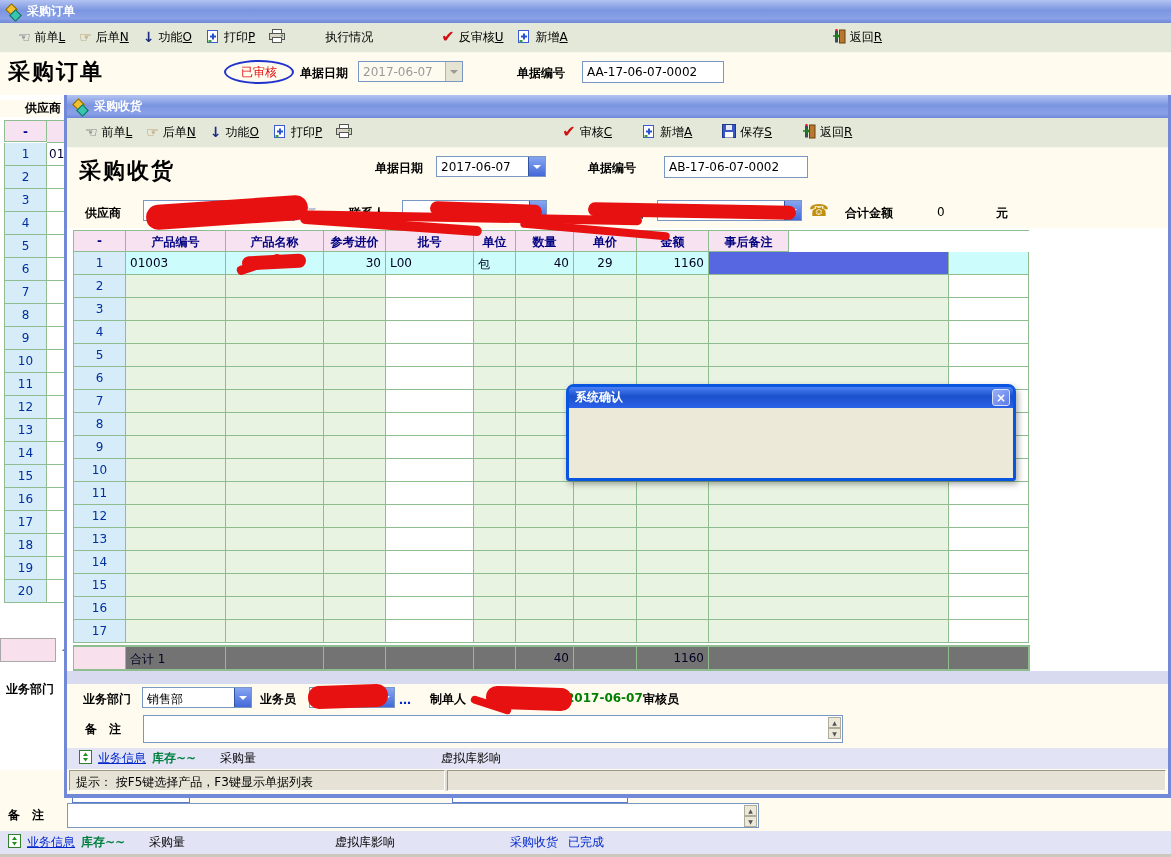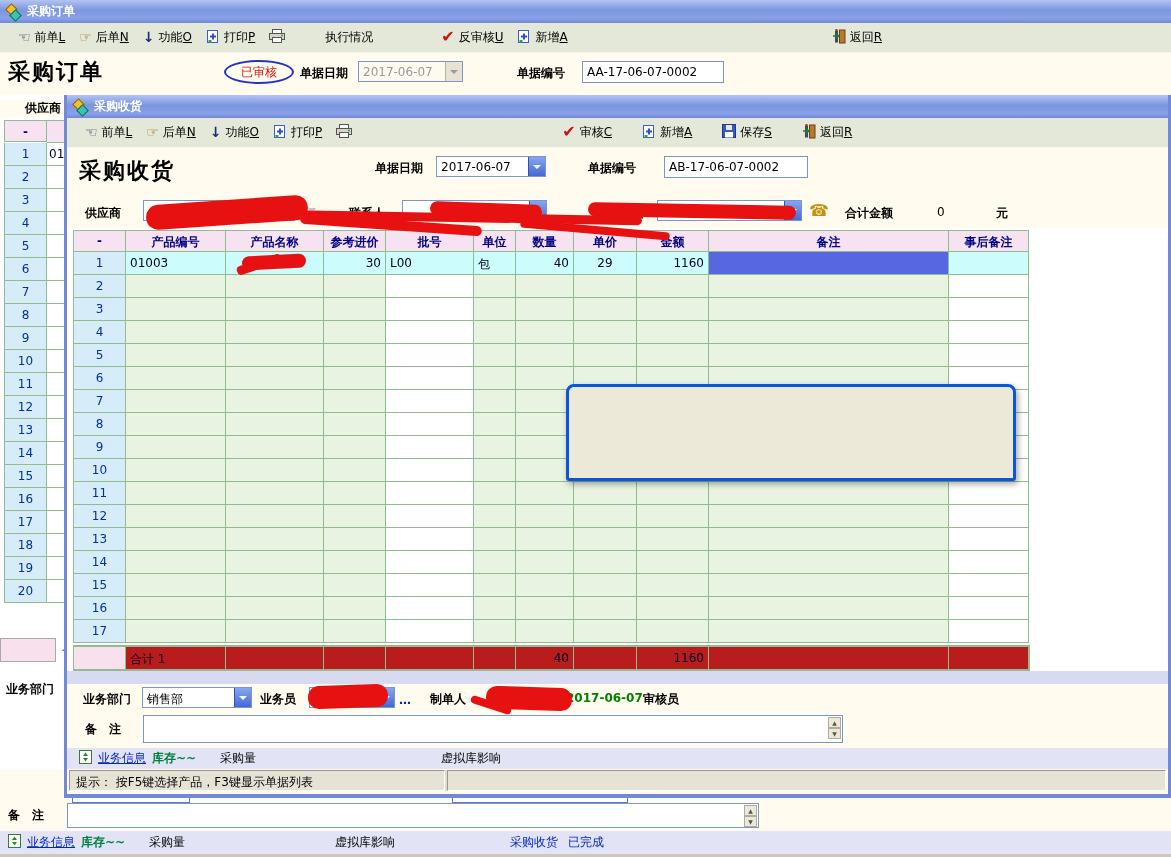--- a/index.html
+++ b/index.html
@@ -79,21 +79,21 @@
   .trow { display:flex; }
   .tcell { height:23px; border-right:1px solid #90bd90; border-bottom:1px solid #90bd90;
     padding:4px 4px 0 4px; overflow:hidden; white-space:nowrap; color:#002; position:relative; }
   .thead .tcell { height:21px; background:#f6e2f0; color:#000080; font-weight:bold; text-align:center; padding-top:3px; }
   .cell-rownum { background:#d6ecf8; color:#0030a0; text-align:center; }
   .cell-green { background:#e9f3e2; }
   .cell-white { background:#fff; }
   .row-current .tcell:not(.cell-rownum) { background:#ccfcfc; }
   .cell-selected { background:#5767e2 !important; }
   #total-row { position:absolute; left:6px; top:550px; border:1px solid #90bd90; border-top:2px solid #90bd90; }
-  #total-row .tcell { background:#b91c1c; font-weight:normal; }
+  #total-row .tcell { background:#737373; font-weight:normal; }
   #total-row .cell-rownum { background:#f8e0ec; }
   #lavender-strip { position:absolute; left:0; top:576px; width:1101px; height:13px; background:#d8daf0; }
 
   
   #inner-footer { position:absolute; left:0; top:589px; width:100%; height:28px; }
   #inner-footer .fld-label { top:7px; font-weight:bold; }
   #inner-footer .combo { top:3px; }
   .green-date { color:#008000; font-weight:bold; }
   .more-button { position:absolute; left:332px; top:9px; color:#0026cc; font-weight:bold; letter-spacing:1px; }
   .remark-row { position:absolute; left:0; width:100%; }
@@ -446,21 +446,20 @@
       <div class="trow thead" data-name="table-header-row">
         <div class="tcell" data-name="table-header-cell" style="width: 52px;">-</div>
         <div class="tcell" data-name="table-header-cell" style="width: 100px;">产品编号</div>
         <div class="tcell" data-name="table-header-cell" style="width: 98px;">产品名称</div>
         <div class="tcell" data-name="table-header-cell" style="width: 62px;">参考进价</div>
         <div class="tcell" data-name="table-header-cell" style="width: 88px;">批号</div>
         <div class="tcell" data-name="table-header-cell" style="width: 42px; font-family: Liberation Serif, serif;">单位</div>
         <div class="tcell" data-name="table-header-cell" style="width: 58px;">数量</div>
         <div class="tcell" data-name="table-header-cell" style="width: 63px;">单价</div>
         <div class="tcell" data-name="table-header-cell" style="width: 72px;">金额</div>
-        <div class="tcell" data-name="table-header-cell" style="width: 240px;">备注</div>
         <div class="tcell" data-name="table-header-cell" style="width: 80px;">事后备注</div>
       </div>
       <div class="trow row-current" data-name="table-row">
         <div class="tcell cell-rownum" data-name="row-number-cell" style="width: 52px; text-align: center;">1</div>
         <div class="tcell cell-green" data-name="table-cell" style="width: 100px; text-align: left;">01003</div>
         <div class="tcell cell-green" data-name="table-cell" style="width: 98px; text-align: left;">
           <span class="scribble" data-name="redaction-scribble" style="left: 16px; top: 3px; width: 64px; height: 14px; border-radius: 7px; transform: rotate(-3deg); position: absolute;"></span>
         </div>
         <div class="tcell cell-green" data-name="table-cell" style="width: 62px; text-align: right;">30</div>
         <div class="tcell cell-white" data-name="table-cell" style="width: 88px; text-align: left;">L00</div>
@@ -738,20 +737,24 @@
     <span style="margin-left:185px;" data-name="inner-virtual-stock-label">虚拟库影响</span>
   </div>
 
   <div id="inner-statusbar" data-name="inner-statusbar">
     <div class="status-panel" id="status-tip-panel" data-name="status-tip">提示：  按F5键选择产品，F3键显示单据列表</div>
     <div class="status-panel" id="status-rest-panel" data-name="status-panel"></div>
   </div>
 </div>
 
 <div id="dialog" data-name="confirm-dialog">
+  <div id="dialog-titlebar" data-name="dialog-titlebar">
+    <span data-name="dialog-title">系统确认</span>
+    <span class="dlg-close" data-name="close-icon">×</span>
+  </div>
 </div>
 
 <div class="scribble" style="left:146px; top:200px; width:162px; height:25px; border-radius:12px; transform:rotate(-4deg);" data-name="redaction-scribble"></div>
 <div class="scribble" style="left:160px; top:212px; width:482px; height:9px; border-radius:5px; transform:rotate(1deg);" data-name="redaction-scribble"></div>
 <div class="scribble" style="left:300px; top:220px; width:182px; height:10px; border-radius:5px; transform:rotate(4deg);" data-name="redaction-scribble"></div>
 <div class="scribble" style="left:430px; top:203px; width:112px; height:14px; border-radius:7px; transform:rotate(2deg);" data-name="redaction-scribble"></div>
 <div class="scribble" style="left:588px; top:204px; width:208px; height:14px; border-radius:7px; transform:rotate(1deg);" data-name="redaction-scribble"></div>
 <div class="scribble" style="left:520px; top:226px; width:150px; height:8px; border-radius:4px; transform:rotate(5deg);" data-name="redaction-scribble"></div>
 <div class="scribble" style="left:236px; top:260px; width:46px; height:9px; border-radius:4px; transform:rotate(-18deg);" data-name="redaction-scribble"></div>
 <div class="scribble" style="left:308px; top:685px; width:80px; height:23px; border-radius:11px; transform:rotate(-2deg);" data-name="redaction-scribble"></div>

